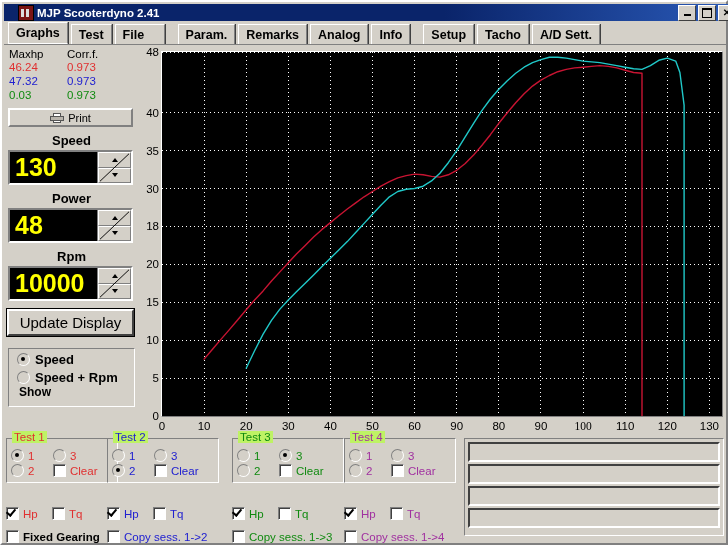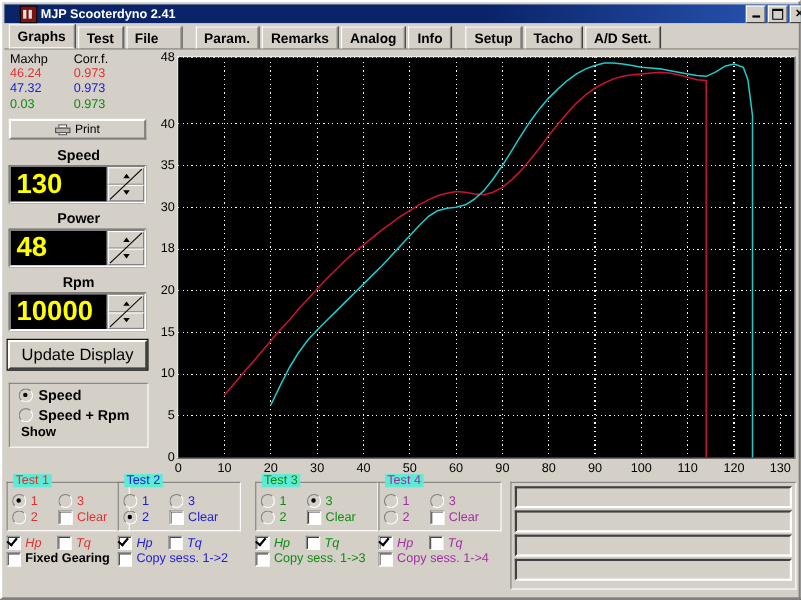--- a/index.html
+++ b/index.html
@@ -96,31 +96,31 @@
   #plot{position:absolute;left:22px;top:5px;width:562px;height:366px;background:#000;
      border:1px solid #fff;border-right-color:#808080;border-bottom-color:#808080;box-sizing:border-box;}
   #plot svg{display:block;}
   #xlabels{position:absolute;left:22px;top:374px;width:562px;height:14px;}
   #xlabels div{position:absolute;font-size:11.5px;color:#000;transform:translateX(-50%);}
 
   
   #bottom{position:absolute;left:4px;top:436px;width:718px;height:104px;}
   .testcol{position:absolute;top:0;width:112px;}
   .tgroup{height:43px;position:relative;border:1px solid #fff;border-top-color:#808080;border-left-color:#808080;}
-  .tgroup .gtitle{position:absolute;top:-8px;left:5px;background:#5eead4;padding:0 2px;font-size:11.5px;}
+  .tgroup .gtitle{position:absolute;top:-8px;left:5px;background:#bef264;padding:0 2px;font-size:11.5px;}
   .tgrid{position:absolute;left:4px;top:9px;width:104px;}
   .trow{display:flex;align-items:center;height:15px;font-size:11.5px;}
   .titem{display:flex;align-items:center;gap:4px;width:42px;}
   .titem.wide{width:60px;}
   .chk{width:11px;height:11px;background:#fff;border:1px solid;
      border-color:#808080 #fff #fff #808080;box-shadow:inset 1px 1px 0 #404040;position:relative;flex:0 0 auto;}
   .chk.on:after{content:"";position:absolute;left:1px;top:-1px;width:4px;height:7px;
      border:solid #000;border-width:0 2px 2px 0;transform:rotate(40deg);}
-  .optrow{display:flex;align-items:flex-end;height:17px;margin-top:0;font-size:11.5px;gap:4px;font-style:italic;}
-  .optrow2{display:flex;align-items:flex-start;height:17px;margin-top:2px;font-size:11.5px;gap:4px;}
+  .optrow{display:flex;align-items:flex-start;height:17px;margin-top:24px;font-size:11.5px;gap:4px;}
+  .optrow2{display:flex;align-items:flex-end;height:17px;margin-top:2px;font-size:11.5px;gap:4px;}
   .lbl-bold{font-weight:bold;color:#000;}
   .c-red{color:#e03030;}
   .c-blue{color:#2020d0;}
   .c-green{color:#108a10;}
   .c-purple{color:#a030a0;}
 
   #rightboxes{position:absolute;left:458px;top:0;width:260px;height:98px;
      border:1px solid #808080;border-right-color:#fff;border-bottom-color:#fff;
      padding:3px;box-sizing:border-box;}
   .txtbox{width:252px;height:20px;margin-bottom:2px;background:#d4d0c8;box-sizing:border-box;
@@ -317,21 +317,21 @@
         <div style="left: 1px;">0</div>
         <div style="left: 43.1053px;">10</div>
         <div style="left: 85.2105px;">20</div>
         <div style="left: 127.316px;">30</div>
         <div style="left: 169.421px;">40</div>
         <div style="left: 211.526px;">50</div>
         <div style="left: 253.632px;">60</div>
         <div style="left: 295.737px;">90</div>
         <div style="left: 337.842px;">80</div>
         <div style="left: 379.947px;">90</div>
-        <div style="left: 422.053px;">100</div>
+        <div style="left: 422.053px; font-family: Liberation Serif, serif;">100</div>
         <div style="left: 464.158px;">110</div>
         <div style="left: 506.263px;">120</div>
         <div style="left: 548.368px;">130</div>
       </div>
   </div>
 
   <div id="bottom">
 
     <div class="testcol" style="left:0px;">
       <div class="tgroup">

